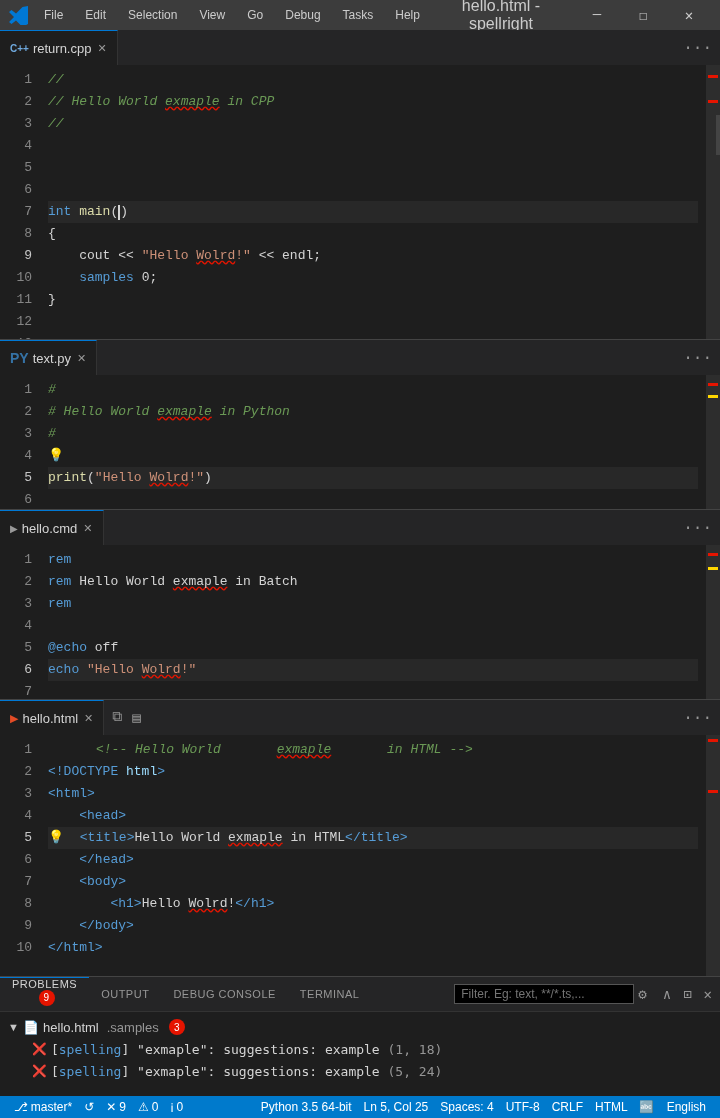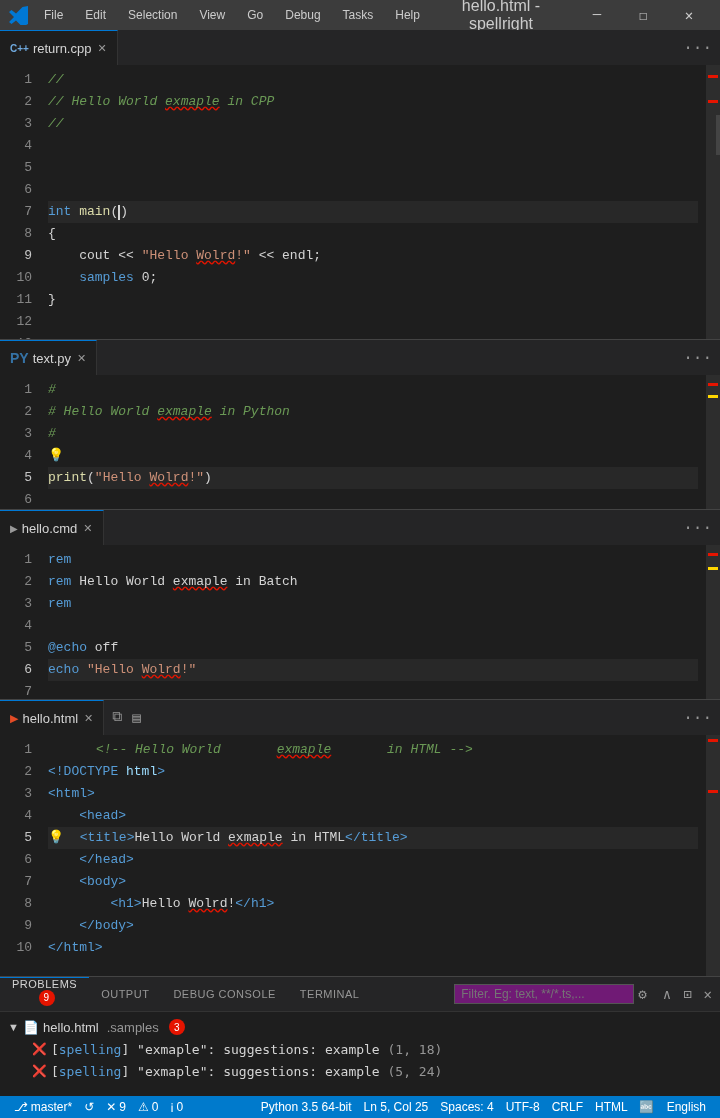--- a/index.html
+++ b/index.html
@@ -246,21 +246,21 @@
       margin-left: 4px;
     }
     .panel-filter {
       margin-left: auto;
       display: flex;
       align-items: center;
       padding: 0 8px;
       gap: 4px;
     }
     .panel-filter input {
-      background: #701a75;
+      background: #000000;
       border: 1px solid #555;
       color: #d4d4d4;
       padding: 2px 6px;
       font-size: 12px;
       width: 180px;
       outline: none;
     }
     .panel-filter-icon {
       color: #969696;
       font-size: 14px;

